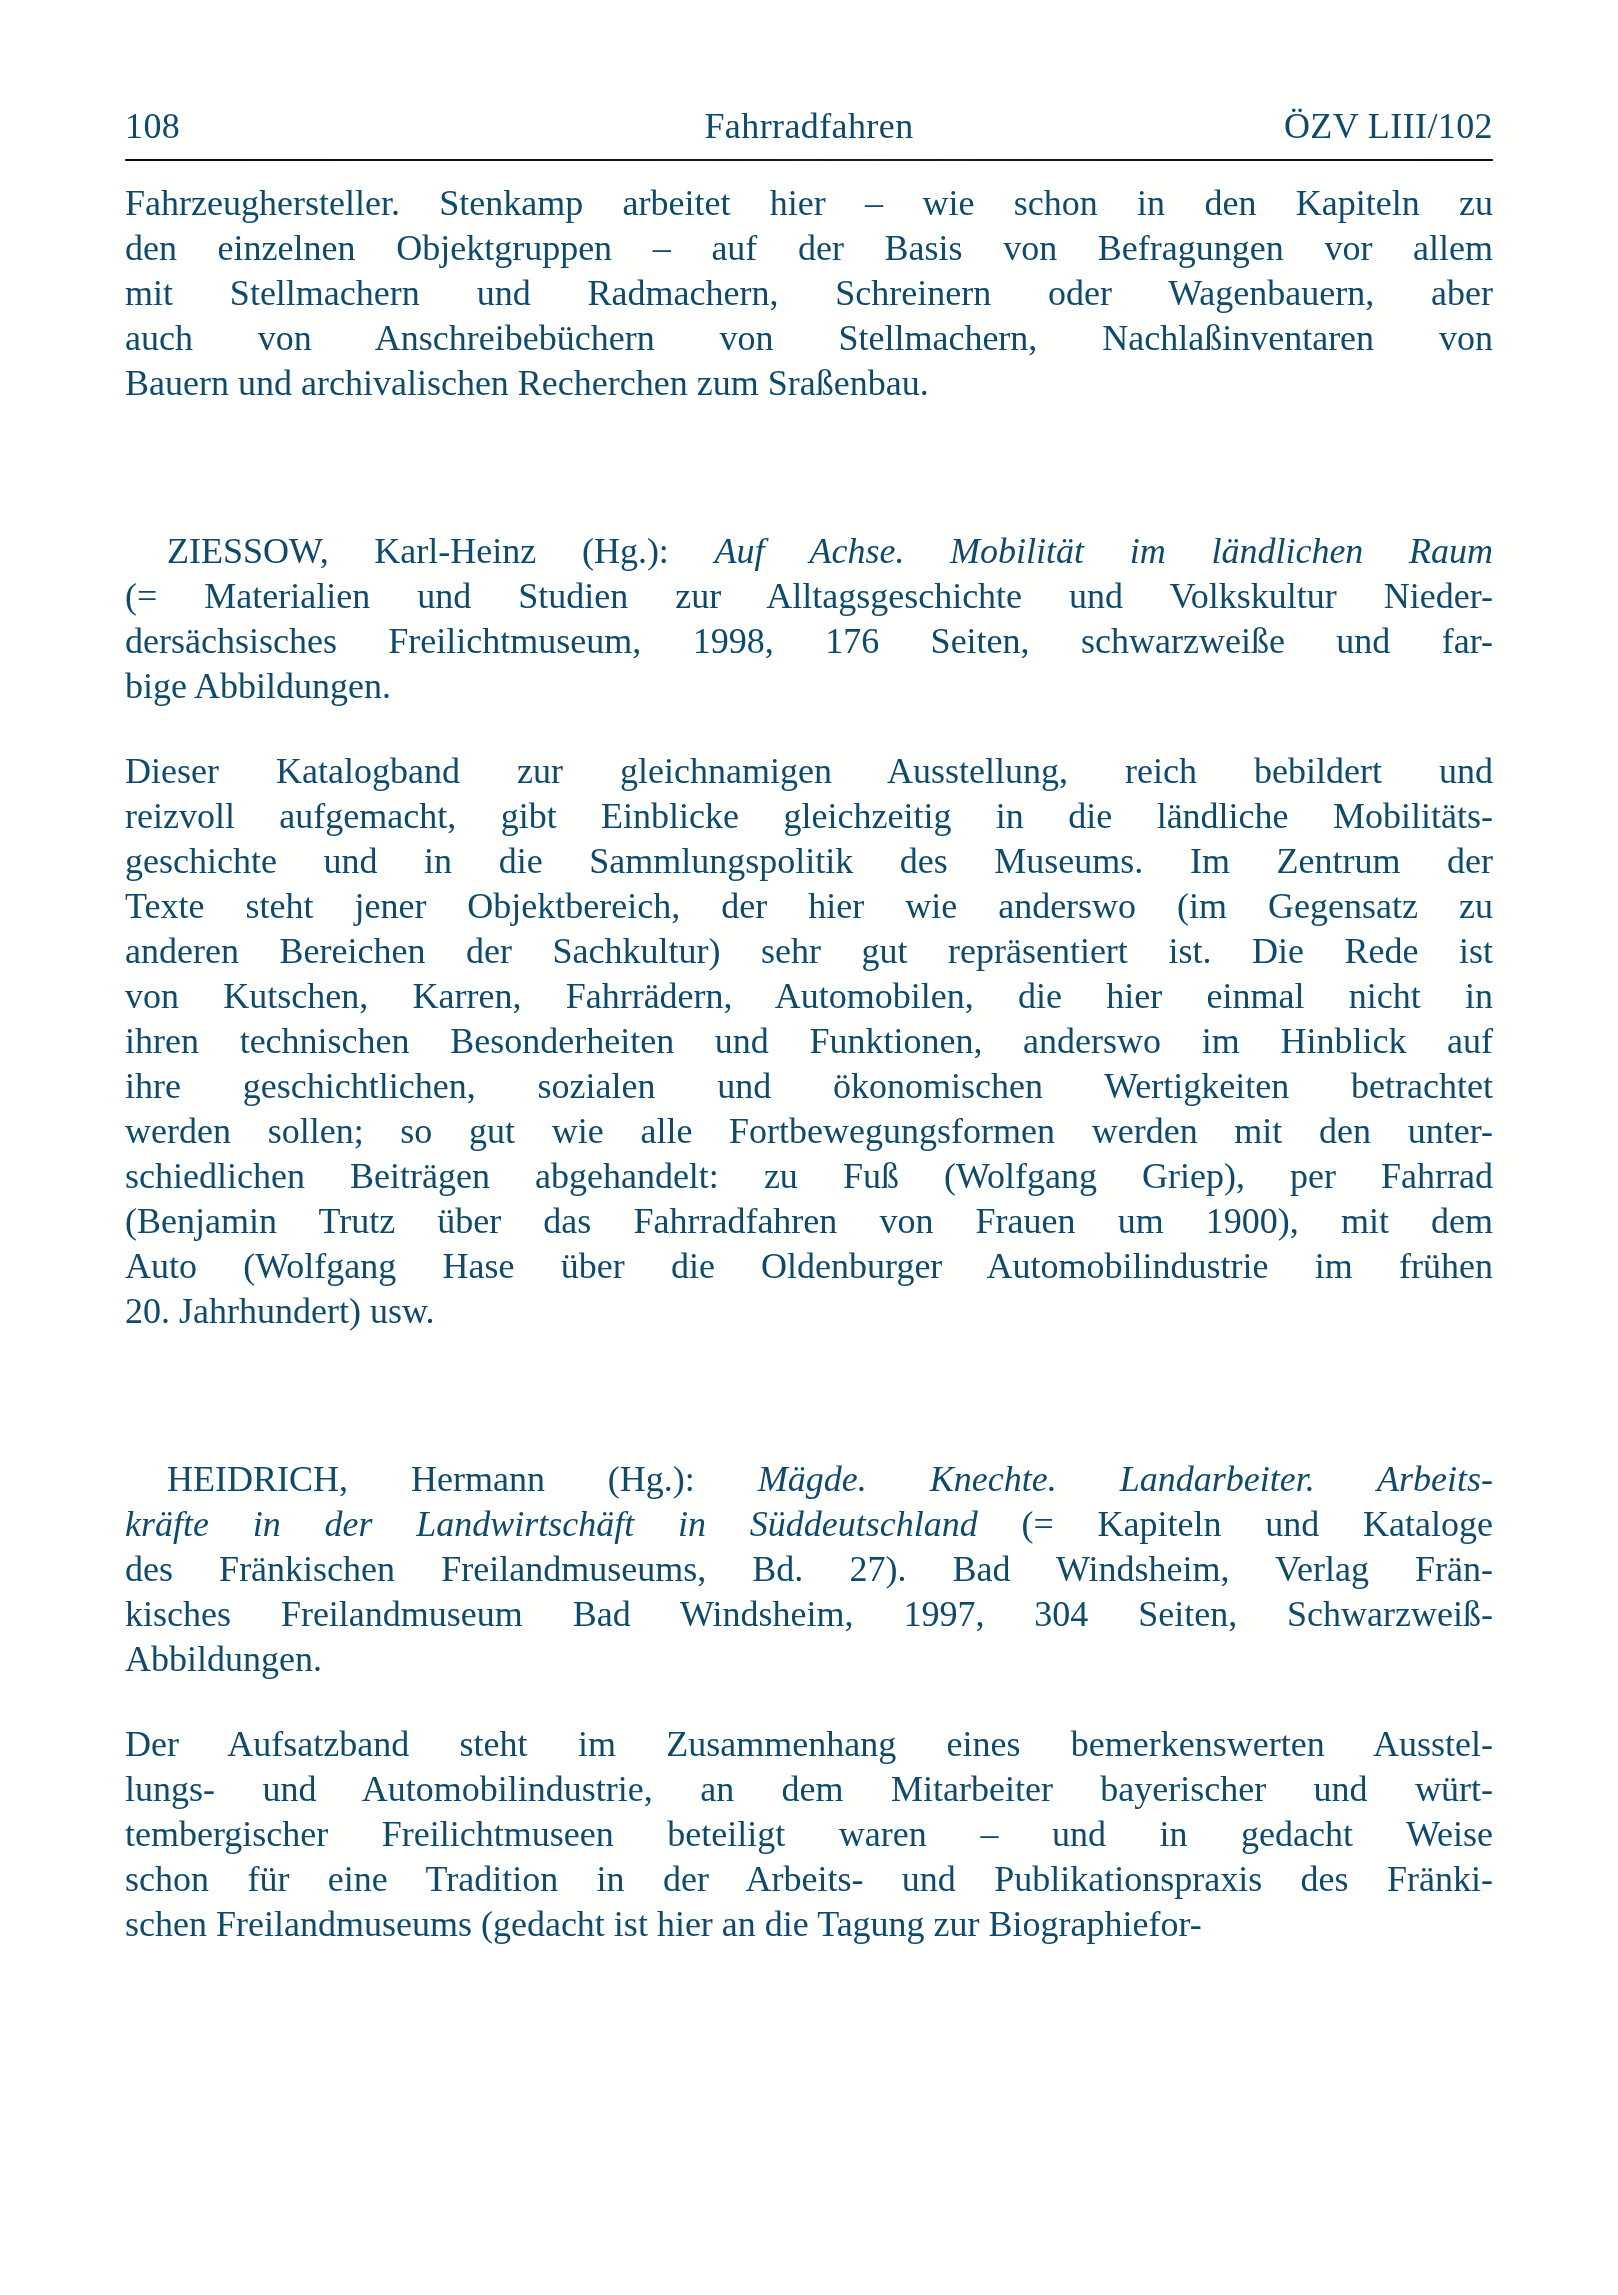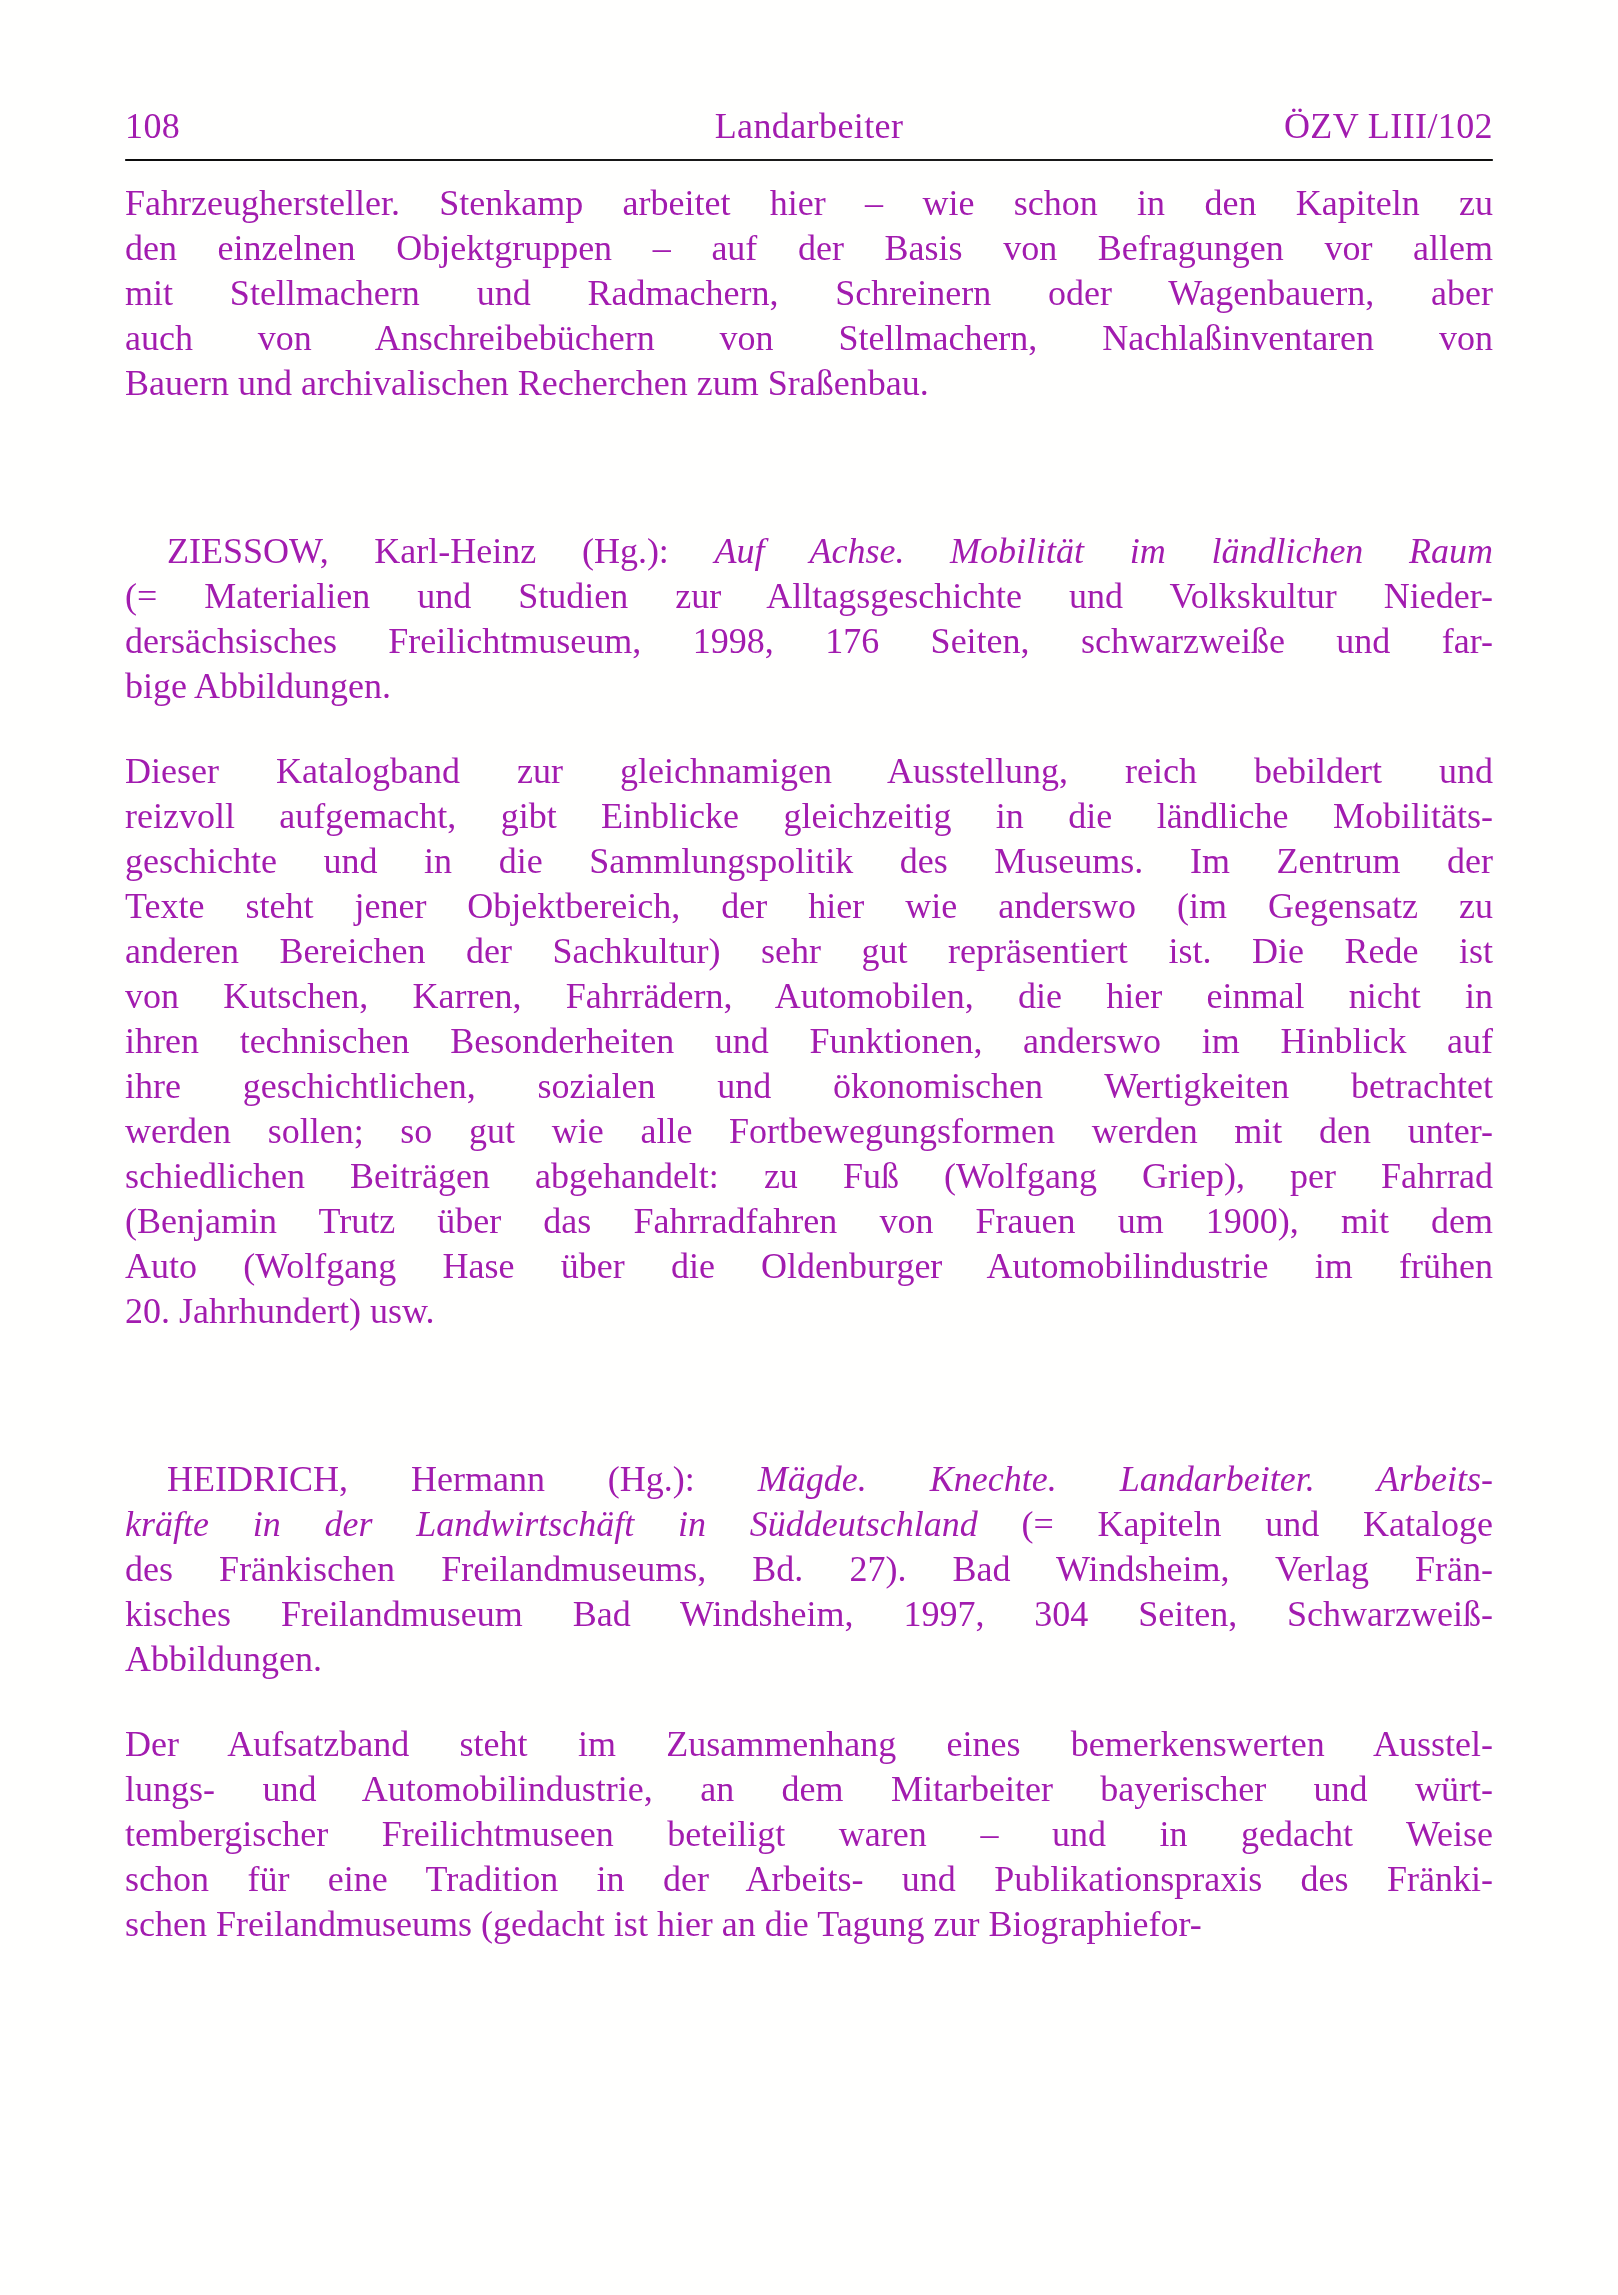--- a/index.html
+++ b/index.html
@@ -5,21 +5,21 @@
   html, body {
     margin: 0;
     padding: 0;
     background: #ffffff;
   }
   .page {
     position: relative;
     width: 1618px;
     height: 2295px;
     background: #fffffe;
-    color: #a21caf;
+    color: #0c4a6e;
     font-family: "Liberation Serif", "DejaVu Serif", serif;
     box-sizing: border-box;
     padding: 105px 125px 0 125px;
     overflow: hidden;
   }
   .page-header {
     display: flex;
     align-items: baseline;
     font-size: 36px;
     line-height: 42px;
@@ -52,21 +52,21 @@
   .line.indent { text-indent: 42px; }
   .run { font-style: normal; }
   .run.italic { font-style: italic; }
 </style>
 </head>
 <body>
 
 <div class="page">
   <header class="page-header">
     <span class="pg-num">108</span>
-    <span class="run-title">Landarbeiter</span>
+    <span class="run-title">Fahrradfahren</span>
     <span class="jrn-ref">ÖZV LIII/102</span>
   </header>
   <div class="header-rule"></div>
   <main class="page-body">
       <div class="para para-continuation">
         <div class="line"><span class="run">Fahrzeughersteller. Stenkamp arbeitet hier – wie schon in den Kapiteln zu</span></div>
         <div class="line"><span class="run">den einzelnen Objektgruppen – auf der Basis von Befragungen vor allem</span></div>
         <div class="line"><span class="run">mit Stellmachern und Radmachern, Schreinern oder Wagenbauern, aber</span></div>
         <div class="line"><span class="run">auch von Anschreibebüchern von Stellmachern, Nachlaßinventaren von</span></div>
         <div class="line last"><span class="run">Bauern und archivalischen Recherchen zum Sraßenbau.</span></div>

